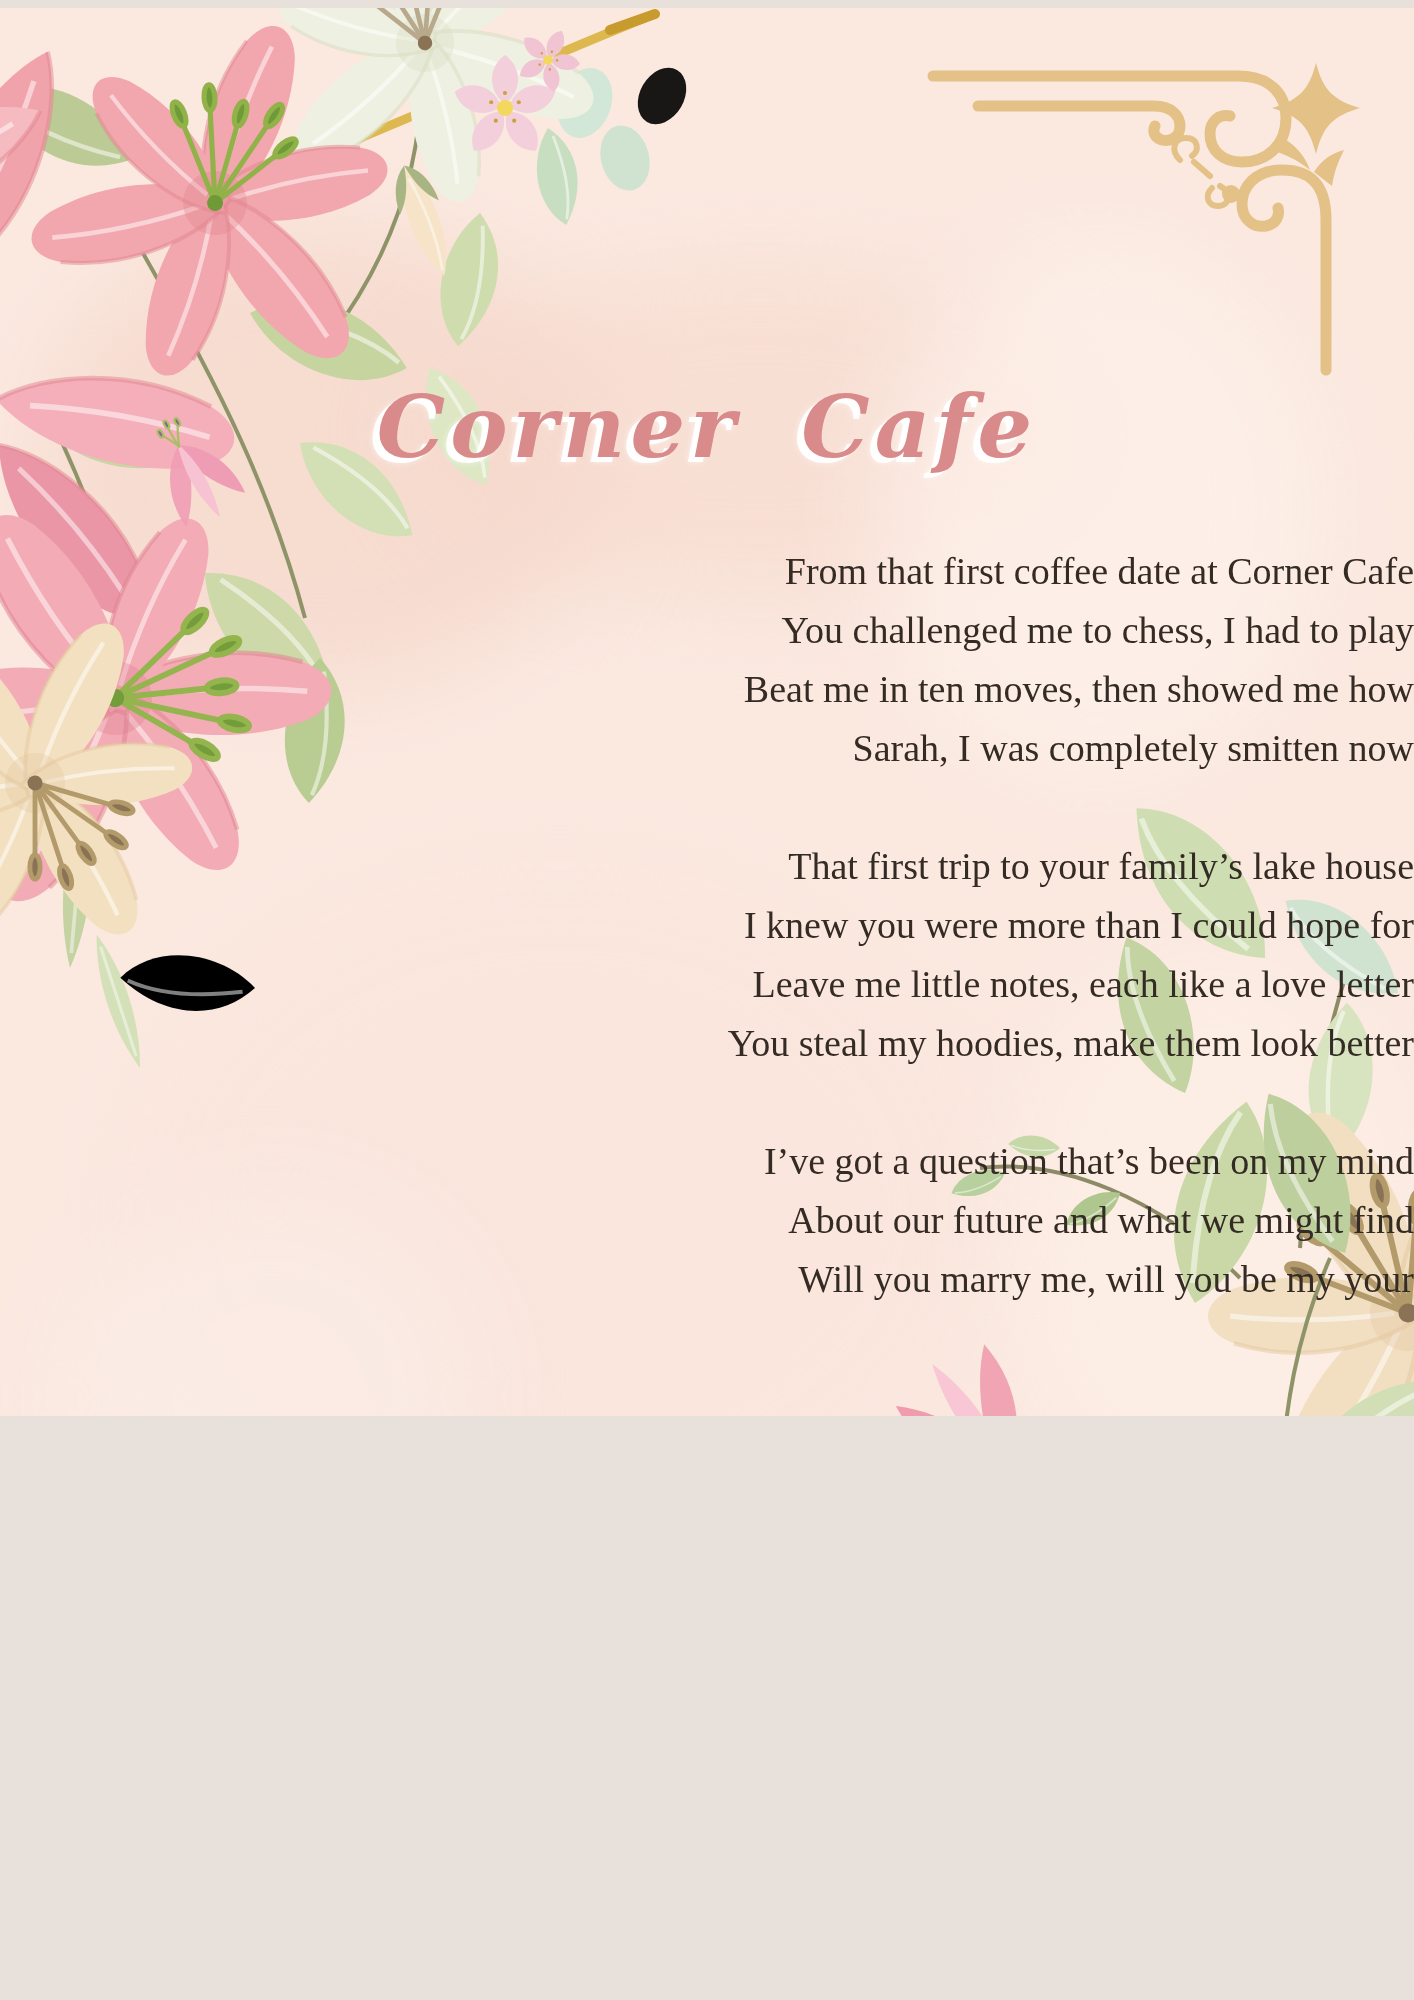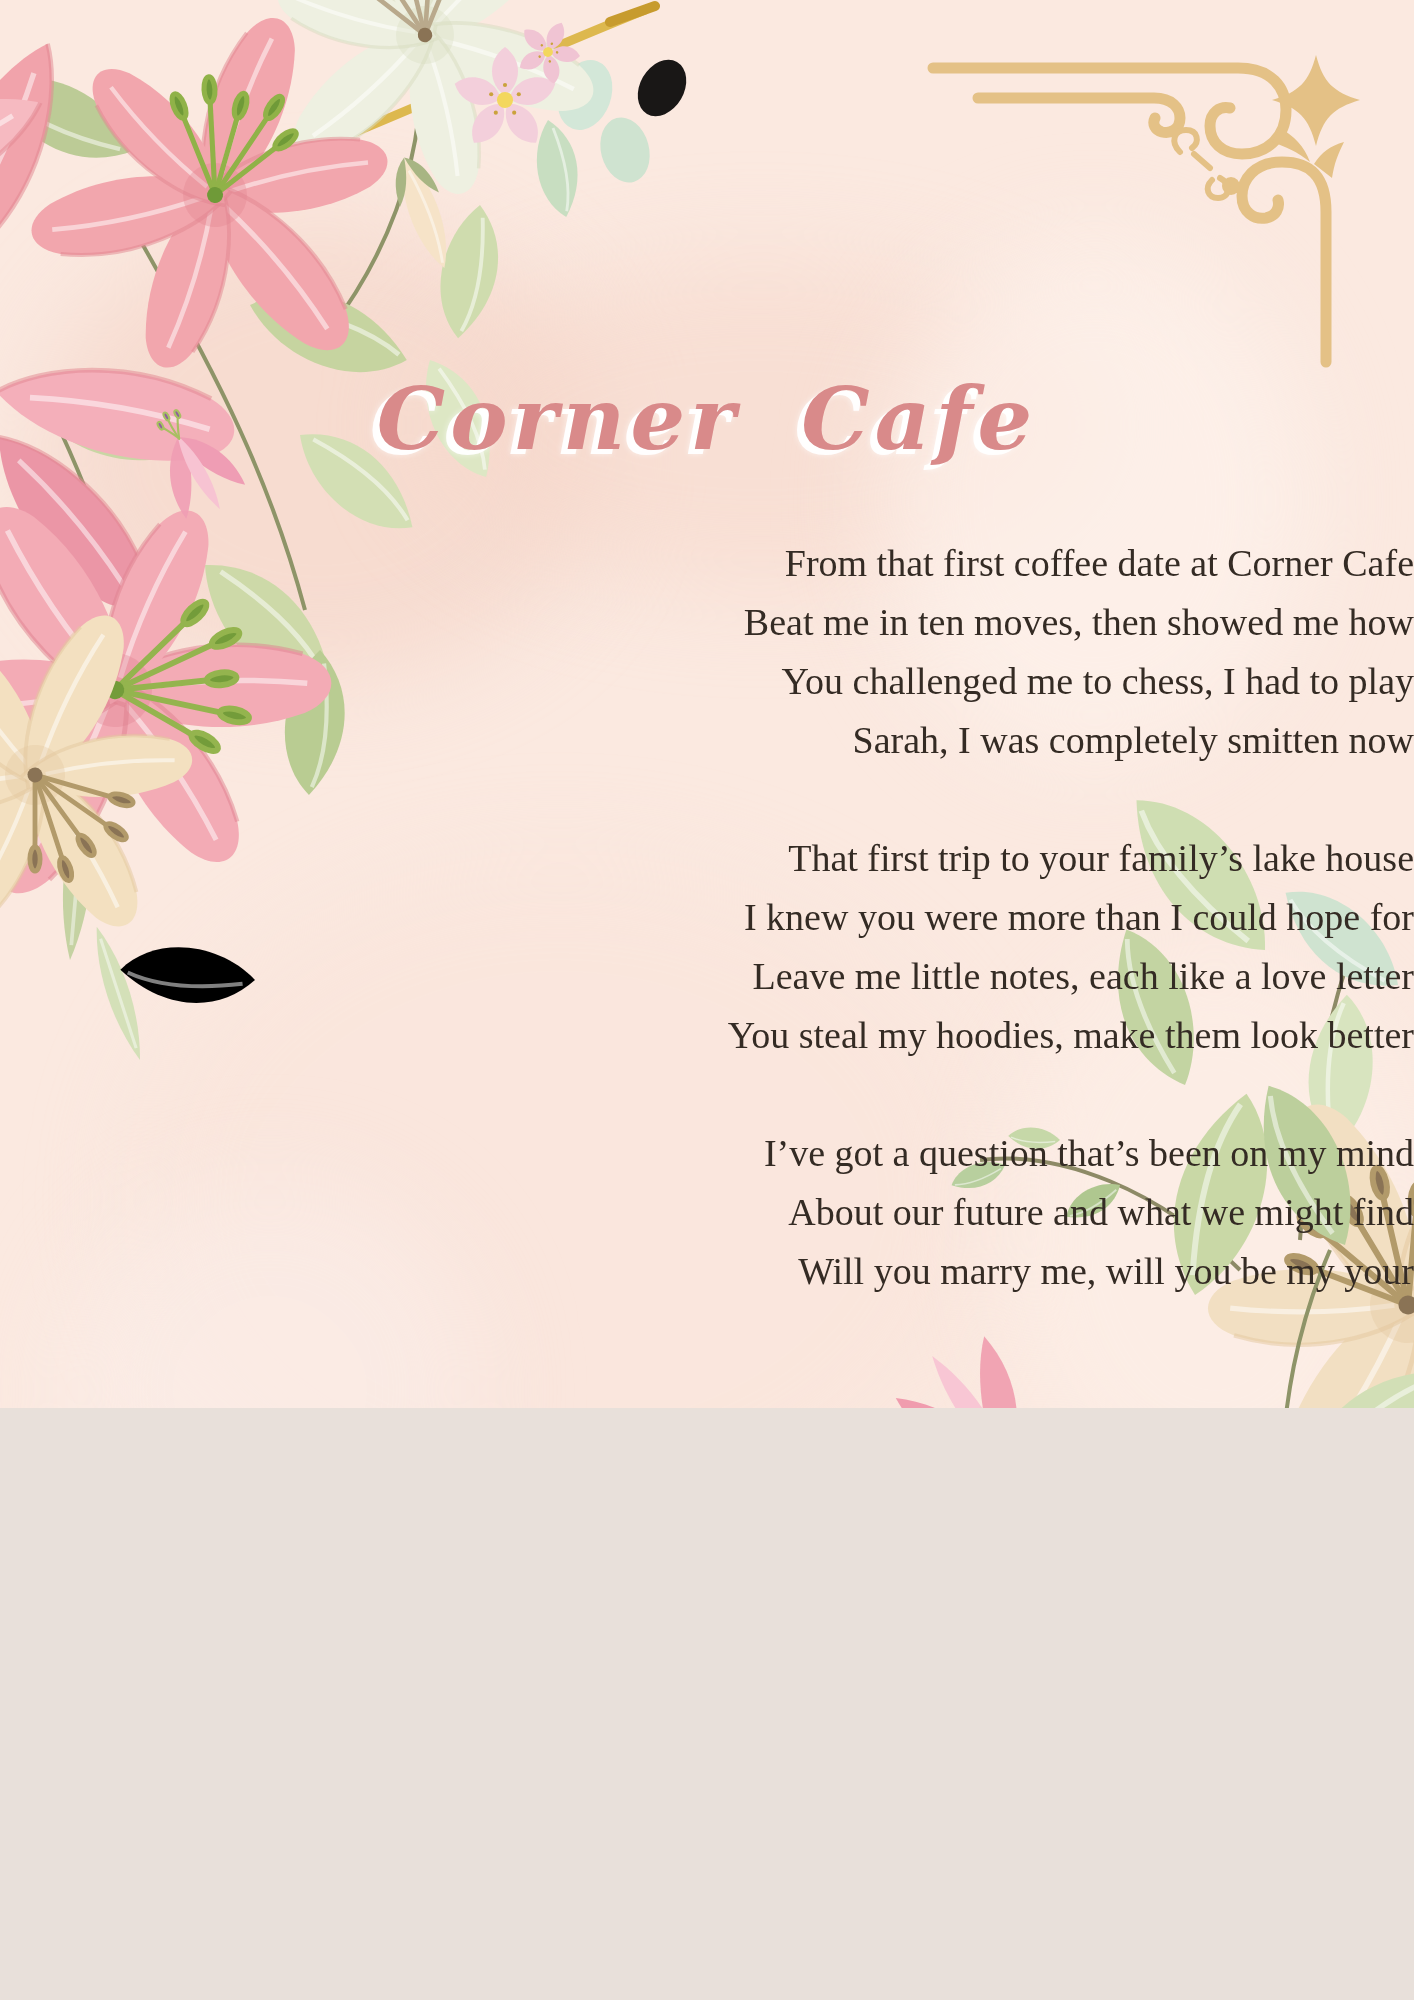--- a/index.html
+++ b/index.html
@@ -1,19 +1,19 @@
 <!DOCTYPE html>
 <html><head>
 <meta charset="utf-8">
 <style>
   html,body{margin:0;padding:0;background:#e8e0da;}
   .page{
     position:relative;
     width:1414px;height:1408px;
-    margin:0 auto;
+    margin:8px auto;
     background:#fbe9e0;
     overflow:hidden;
     font-family:"Liberation Serif", serif;
   }
   
   .wash{position:absolute;border-radius:50%;filter:blur(48px);}
   .wash.w1{left:40px;top:220px;width:560px;height:460px;background:rgba(244,211,198,.62);}
   .wash.w2{left:420px;top:260px;width:680px;height:330px;background:rgba(246,215,203,.55);}
   .wash.w3{left:130px;top:860px;width:860px;height:680px;background:rgba(250,227,217,.5);}
   .wash.w4{left:420px;top:1520px;width:760px;height:470px;background:rgba(244,212,199,.5);}
@@ -379,22 +379,22 @@
           <use href="#bud" style="--petal:#f6e4c9;--sepal:#a8b583"></use>
         </g>
     </g>
   </svg>
 
   <h1 class="title">Corner Cafe</h1>
 
   <div class="poem">
     <div class="stanza">
       <p>From that first coffee date at Corner Cafe</p>
+      <p>You challenged me to chess, I had to play</p>
       <p>Beat me in ten moves, then showed me how</p>
-      <p>You challenged me to chess, I had to play</p>
       <p>Sarah, I was completely smitten now</p>
     </div>
     <div class="stanza">
       <p>That first trip to your family’s lake house</p>
       <p>I knew you were more than I could hope for</p>
       <p>Leave me little notes, each like a love letter</p>
       <p>You steal my hoodies, make them look better</p>
     </div>
     <div class="stanza">
       <p>I’ve got a question that’s been on my mind</p>

